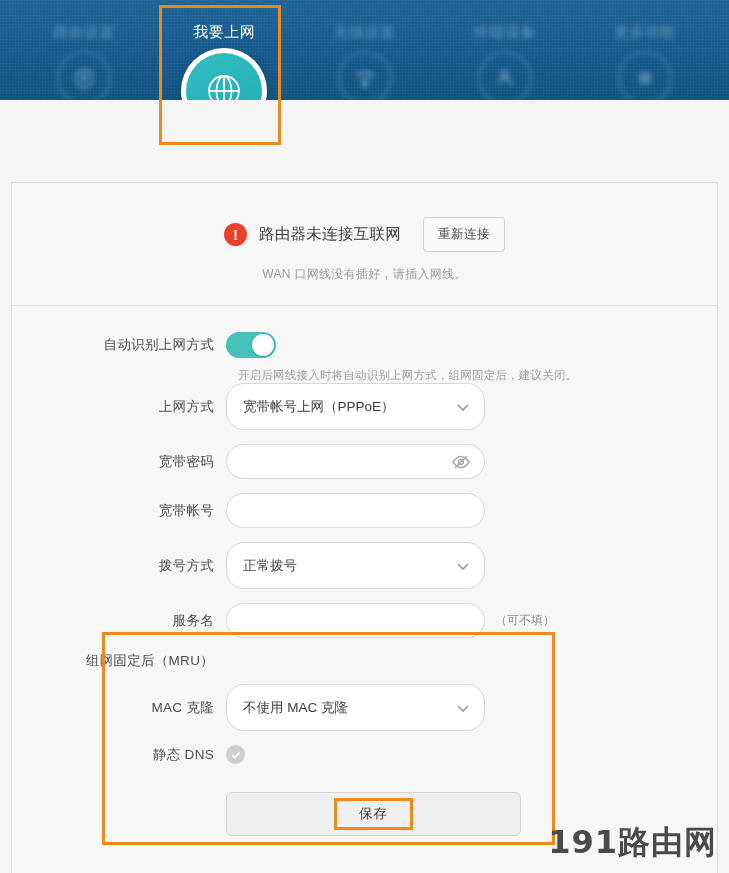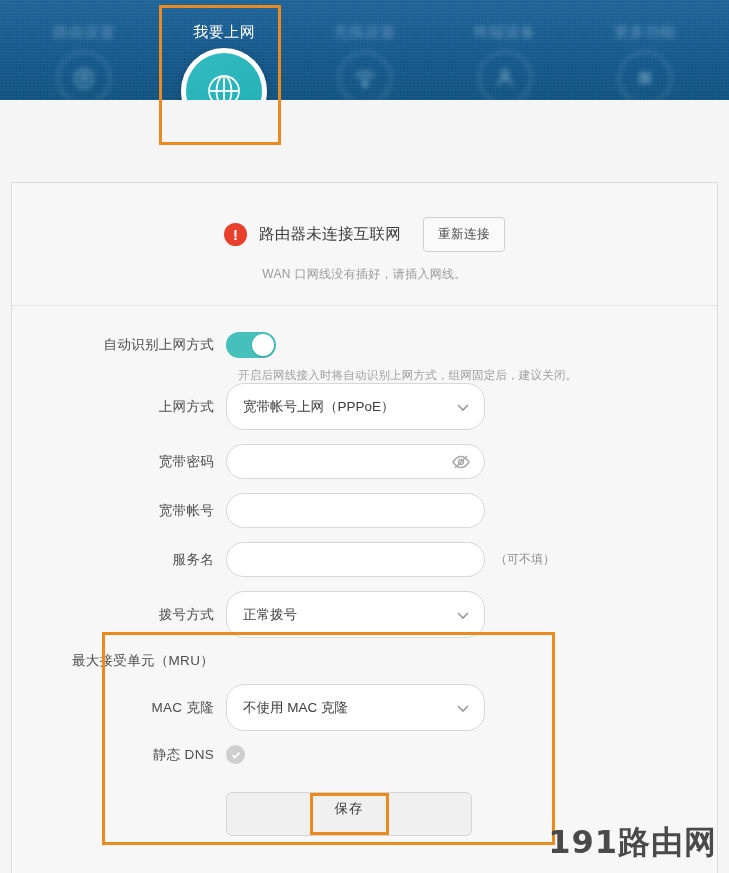--- a/index.html
+++ b/index.html
@@ -240,25 +240,25 @@
   .checkcircle {
     width: 19px; height: 19px; border-radius: 50%;
     background: #cfcfcf;
     display: flex; align-items: center; justify-content: center;
   }
   .checkcircle svg { display: block; }
 
   
   .save-row { margin-top: 28px; display: flex; }
   .save-box {
-    width: 246px; height: 44px;
+    width: 295px; height: 44px;
     background: #f0f0f0;
     border: 1px solid #d5d5d5;
     border-radius: 6px;
-    display: flex; justify-content: center;
+    display: flex; align-items: center; justify-content: center;
     position: relative;
     cursor: pointer;
   }
   .save-hl {
     border: 3px solid #ec8a1e;
     padding: 3px 22px 4px 22px;
   }
   .save-label {
     font-size: 13.5px;
     color: #3a3a3a;
@@ -425,43 +425,43 @@
       </div>
 
       <div class="frow">
         <div class="flabel">宽带帐号</div>
         <div class="fctrl">
           <input class="inp" type="text" value="" style="">
         </div>
       </div>
 
       <div class="frow">
-        <div class="flabel">服务名</div>
-        <div class="fctrl">
-          <input class="inp" type="text" value="" style="">
-        </div>
-        <div class="suffix">（可不填）</div>
-      </div>
-
-      <div class="frow">
         <div class="flabel">拨号方式</div>
         <div class="fctrl">
           <div class="sel">
             <span>正常拨号</span>
             <span class="chev">
               <svg width="14" height="14" viewBox="0 0 14 14" fill="none" stroke="#999" stroke-width="1.6">
                   <path d="M2 5 L7 10 L12 5"></path>
                 </svg>
             </span>
           </div>
         </div>
       </div>
 
       <div class="frow">
-        <div class="flabel">最大接受单元（MRU）</div>
+        <div class="flabel">服务名</div>
+        <div class="fctrl">
+          <input class="inp" type="text" value="" style="">
+        </div>
+        <div class="suffix">（可不填）</div>
+      </div>
+
+      <div class="frow">
+        <div class="flabel">组网固定后（MRU）</div>
       </div>
 
       <div class="frow">
         <div class="flabel">MAC 克隆</div>
         <div class="fctrl">
           <div class="sel">
             <span>不使用 MAC 克隆</span>
             <span class="chev">
               <svg width="14" height="14" viewBox="0 0 14 14" fill="none" stroke="#999" stroke-width="1.6">
                   <path d="M2 5 L7 10 L12 5"></path>

